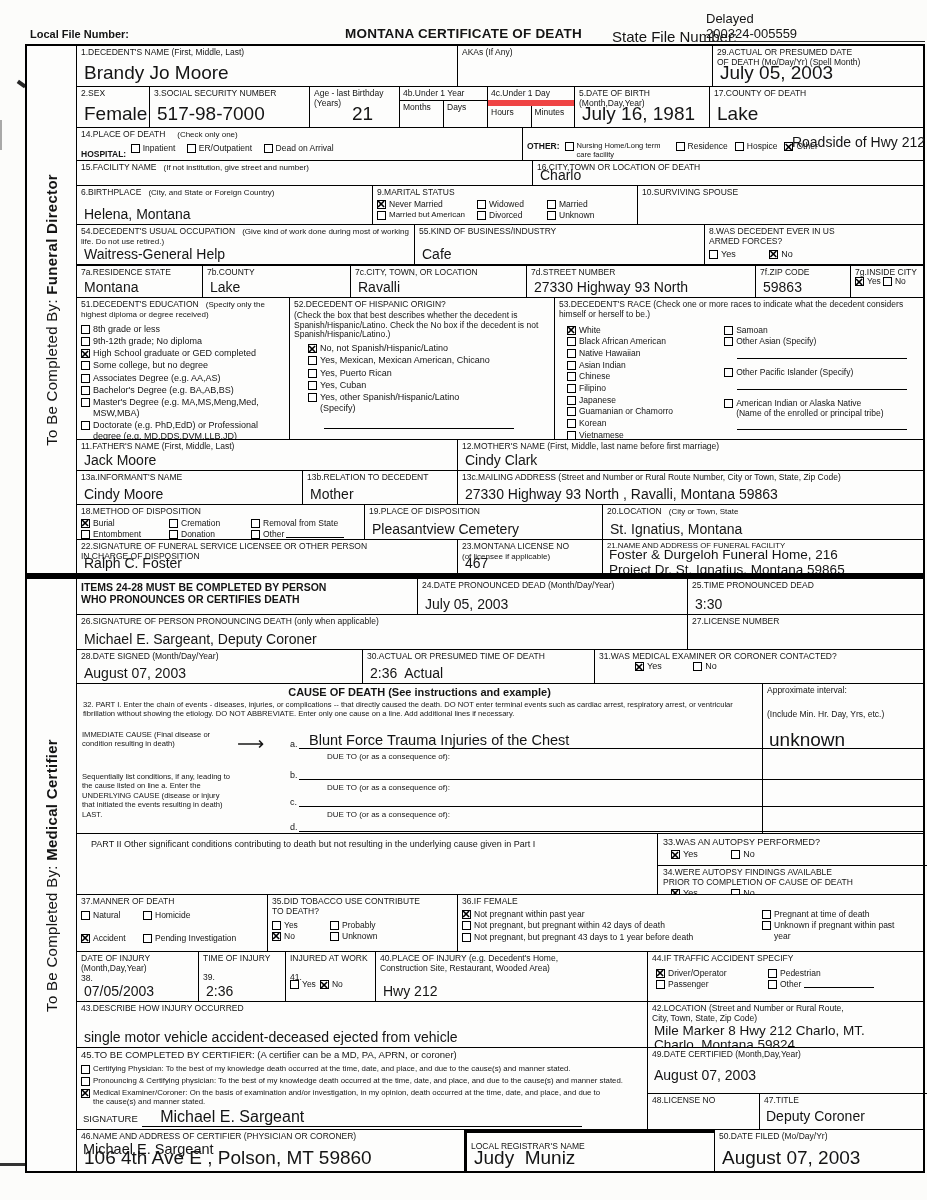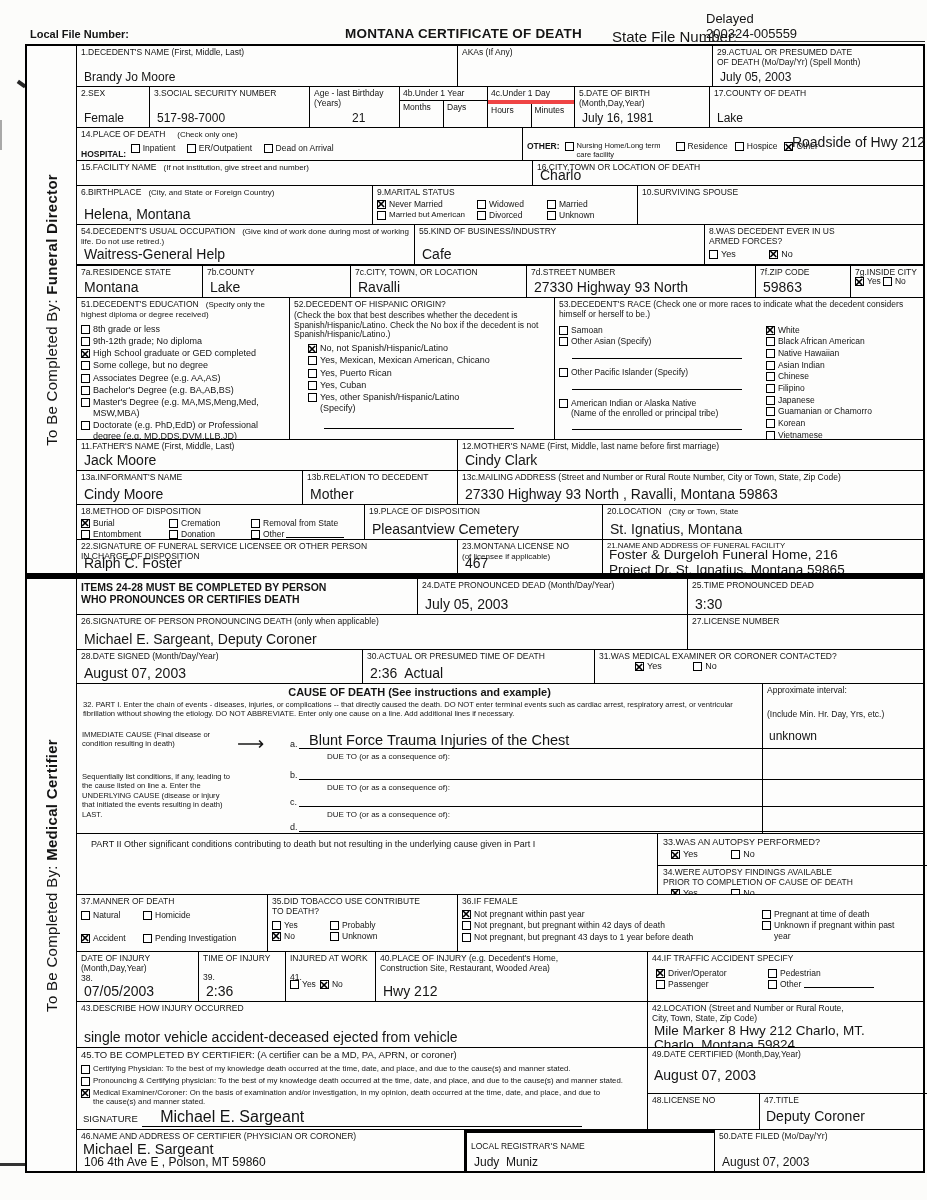--- a/index.html
+++ b/index.html
@@ -28,21 +28,21 @@
   .content { flex:0 0 848px; width:848px; }
   .bar { height:6px; background:#000; }
   
   .r { display:flex; border-top:1px solid #000; align-items:stretch; }
   .r:first-child { border-top:none; }
   .c { flex:0 0 auto; border-left:1px solid #000; padding:2px 4px 1px 4px; position:relative; overflow:hidden; }
   .c:first-child { border-left:none; }
   .fl { font-size:8.5px; line-height:1.15; }
   .nt { font-size:8px; }
   .v { font-size:14px; line-height:1.1; white-space:pre-wrap; padding-left:2px; }
-  .v.big { font-size:12px; }
+  .v.big { font-size:19px; }
   .bot { position:absolute; bottom:2px; left:5px; right:2px; }
   
   .cb { display:inline-flex; align-items:flex-start; margin-right:7px; vertical-align:top; }
   .bx { flex:0 0 9px; width:9px; height:9px; border:1.2px solid #000; position:relative; margin-right:3px; margin-top:1px; background:#fff; }
   .bx.on::before { content:"\2715"; position:absolute; left:-1.5px; top:-2.5px; font-size:11px; font-weight:bold; color:#000; }
   .cl { font-size:9px; line-height:1.2; }
   .cl.s { font-size:8.5px; }
   .ul { display:inline-block; border-bottom:1px solid #000; height:9px; }
   .stack .cb { display:flex; margin-bottom:1.5px; }
   .grid3 { display:grid; grid-template-columns:100px 70px 66px; row-gap:1px;text-align:right; }
@@ -123,21 +123,21 @@
           </div>
           <div class="c" style="width:88px;padding:0">
             <div class="fl" style="padding:2px 3px 1px">4b.Under 1 Year</div>
             <div style="display:flex;border-top:1px solid #000;height:100%">
               <div class="fl" style="flex:1;border-right:1px solid #000;padding:2px 3px">Months</div>
               <div class="fl" style="flex:1;padding:2px 3px">Days</div>
             </div>
           </div>
           <div class="c" style="width:87px;padding:0">
             <div class="fl" style="padding:2px 3px 1px">4c.Under 1 Day</div>
-            <div style="display:flex;border-top:4px solid #ef4444;height:100%">
+            <div style="display:flex;border-top:6px solid #ef4444;height:100%">
               <div class="fl" style="flex:1;border-right:1px solid #000;padding:2px 3px">Hours</div>
               <div class="fl" style="flex:1;padding:2px 3px">Minutes</div>
             </div>
           </div>
           <div class="c" style="width:135px">
             <div class="fl">5.DATE OF BIRTH</div>
             <div class="fl">(Month,Day,Year)</div>
             <div class="v big bot">July 16, 1981</div>
           </div>
           <div class="c" style="width:218px">
@@ -360,45 +360,20 @@
               <span class="cb">
                   <span class="bx"></span>
                   <span class="cl" style="max-width:170px">Yes, other Spanish/Hispanic/Latino (Specify)</span>
                 </span>
             </div>
             <div class="ul" style="width:190px;margin-left:30px"></div>
           </div>
           <div class="c" style="width:373px">
             <div class="fl">53.DECEDENT'S RACE (Check one or more races to indicate what the decedent considers himself or herself to be.)</div>
             <div style="display:flex;margin-top:5px">
-              <div class="stack" style="width:200px">
-                <span class="cb">
-                    <span class="bx"></span>
-                    <span class="cl s">Samoan</span>
-                  </span>
-                <span class="cb">
-                    <span class="bx"></span>
-                    <span class="cl s">Other Asian (Specify)</span>
-                  </span>
-                <div class="ul" style="width:170px;margin:2px 0 4px 13px"></div>
-                <span class="cb">
-                    <span class="bx"></span>
-                    <span class="cl s">Other Pacific Islander (Specify)</span>
-                  </span>
-                <div class="ul" style="width:170px;margin:2px 0 4px 13px"></div>
-                <span class="cb">
-                    <span class="bx"></span>
-                    <span class="cl s"><span>American Indian or Alaska Native</span><br><span>(Name of the enrolled or principal tribe)</span></span>
-                  </span>
-                <div class="ul" style="width:170px;margin:2px 0 4px 13px"></div>
-                <span class="cb">
-                    <span class="cl s">Other (Specify)</span>
-                  </span>
-                
-              </div>
               <div class="stack" style="width:158px;margin-left:8px">
                 <span class="cb">
                     <span class="bx on"></span>
                     <span class="cl s">White</span>
                   </span>
                 <span class="cb">
                     <span class="bx"></span>
                     <span class="cl s">Black African American</span>
                   </span>
                 <span class="cb">
@@ -426,20 +401,45 @@
                     <span class="cl s">Guamanian or Chamorro</span>
                   </span>
                 <span class="cb">
                     <span class="bx"></span>
                     <span class="cl s">Korean</span>
                   </span>
                 <span class="cb">
                     <span class="bx"></span>
                     <span class="cl s">Vietnamese</span>
                   </span>
+              </div>
+              <div class="stack" style="width:200px">
+                <span class="cb">
+                    <span class="bx"></span>
+                    <span class="cl s">Samoan</span>
+                  </span>
+                <span class="cb">
+                    <span class="bx"></span>
+                    <span class="cl s">Other Asian (Specify)</span>
+                  </span>
+                <div class="ul" style="width:170px;margin:2px 0 4px 13px"></div>
+                <span class="cb">
+                    <span class="bx"></span>
+                    <span class="cl s">Other Pacific Islander (Specify)</span>
+                  </span>
+                <div class="ul" style="width:170px;margin:2px 0 4px 13px"></div>
+                <span class="cb">
+                    <span class="bx"></span>
+                    <span class="cl s"><span>American Indian or Alaska Native</span><br><span>(Name of the enrolled or principal tribe)</span></span>
+                  </span>
+                <div class="ul" style="width:170px;margin:2px 0 4px 13px"></div>
+                <span class="cb">
+                    <span class="cl s">Other (Specify)</span>
+                  </span>
+                
               </div>
             </div>
           </div>
         </div>
 
         <div class="r" style="height:31px">
           <div class="c" style="width:380px">
             <div class="fl">11.FATHER'S NAME (First, Middle, Last)</div>
             <div class="v bot">Jack Moore</div>
           </div>

